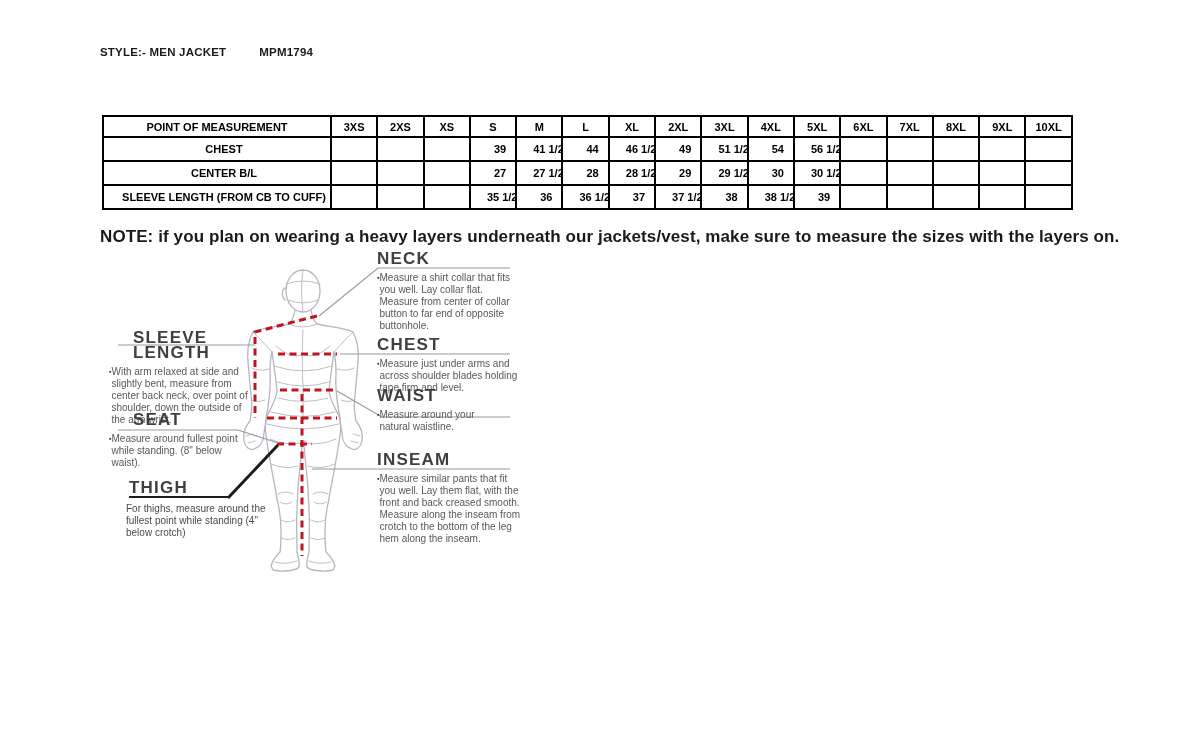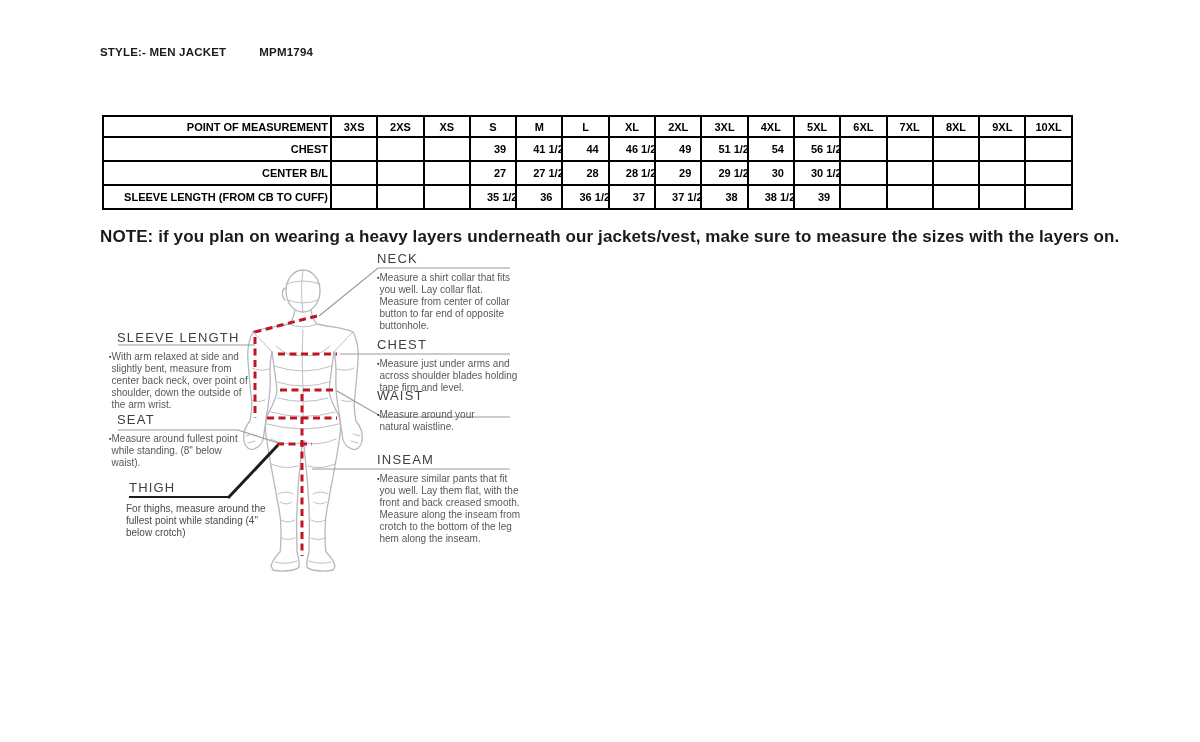--- a/index.html
+++ b/index.html
@@ -13,44 +13,44 @@
   #title .code { margin-left:33px; }
   
   #size-table-wrap { position:absolute; left:102px; top:115px; width:969px; }
   table.size { border-collapse:collapse; table-layout:fixed; width:100%; }
   table.size th, table.size td {
     border:2px solid #000; font-size:11px; font-weight:bold; color:#000;
     text-align:center; padding:1px 2px; background:#fff; white-space:nowrap; overflow:hidden;
   }
   table.size th { height:21px; }
   table.size td { height:24px;padding-left:16px; }
-  table.size th:first-child, table.size td.rowlabel { text-align:right; }
+  table.size th:first-child, table.size td.rowlabel { text-align:center; }
   
   #note { position:absolute; left:100px; top:227px; font-size:17px; font-weight:bold; letter-spacing:.1px; }
   
   #diagram-svg { position:absolute; left:100px; top:248px; width:460px; height:352px; }
   .sec { position:absolute; }
   .sec h3 {
-    font-size:13px; font-weight:400; letter-spacing:1.2px; line-height:15px;
+    font-size:17px; font-weight:700; letter-spacing:1.2px; line-height:15px;
     color:var(--heading,#3f3f3f); font-family:"Liberation Sans", sans-serif;
   }
   .sec .para { display:flex; margin-top:6px; }
   .sec .bullet { font-size:7px; line-height:12px; color:#2e2e2e; flex:0 0 auto; }
   .sec .txt { font-size:10px; line-height:12px; color:var(--body,#58585a); letter-spacing:0; }
   .sec.thigh .para { margin-top:8px; }
   .sec.thigh .txt { color:#4a4a4a; }
   
   .sec.sleeve { left:109px; top:330px; width:146px; }
   .sec.seat   { left:109px; top:412px; width:134px; }
   .sec.thigh  { left:126px; top:480px; width:160px; }
   .sec.neck   { left:377px; top:251px; width:140px; }
   .sec.chest  { left:377px; top:337px; width:147px; }
   .sec.waist  { left:377px; top:388px; width:130px; }
   .sec.inseam { left:377px; top:452px; width:147px; }
-  .sec.sleeve h3, .sec.seat h3 { margin-left:8px; }
+  .sec.sleeve h3, .sec.seat h3 { margin-left:24px; }
   .sec.thigh h3 { margin-left:3px; }
 </style>
 </head>
 <body>
 
 <div id="page">
 
   <div id="title">
     <span>STYLE:- MEN JACKET</span><span class="code">MPM1794</span>
   </div>

